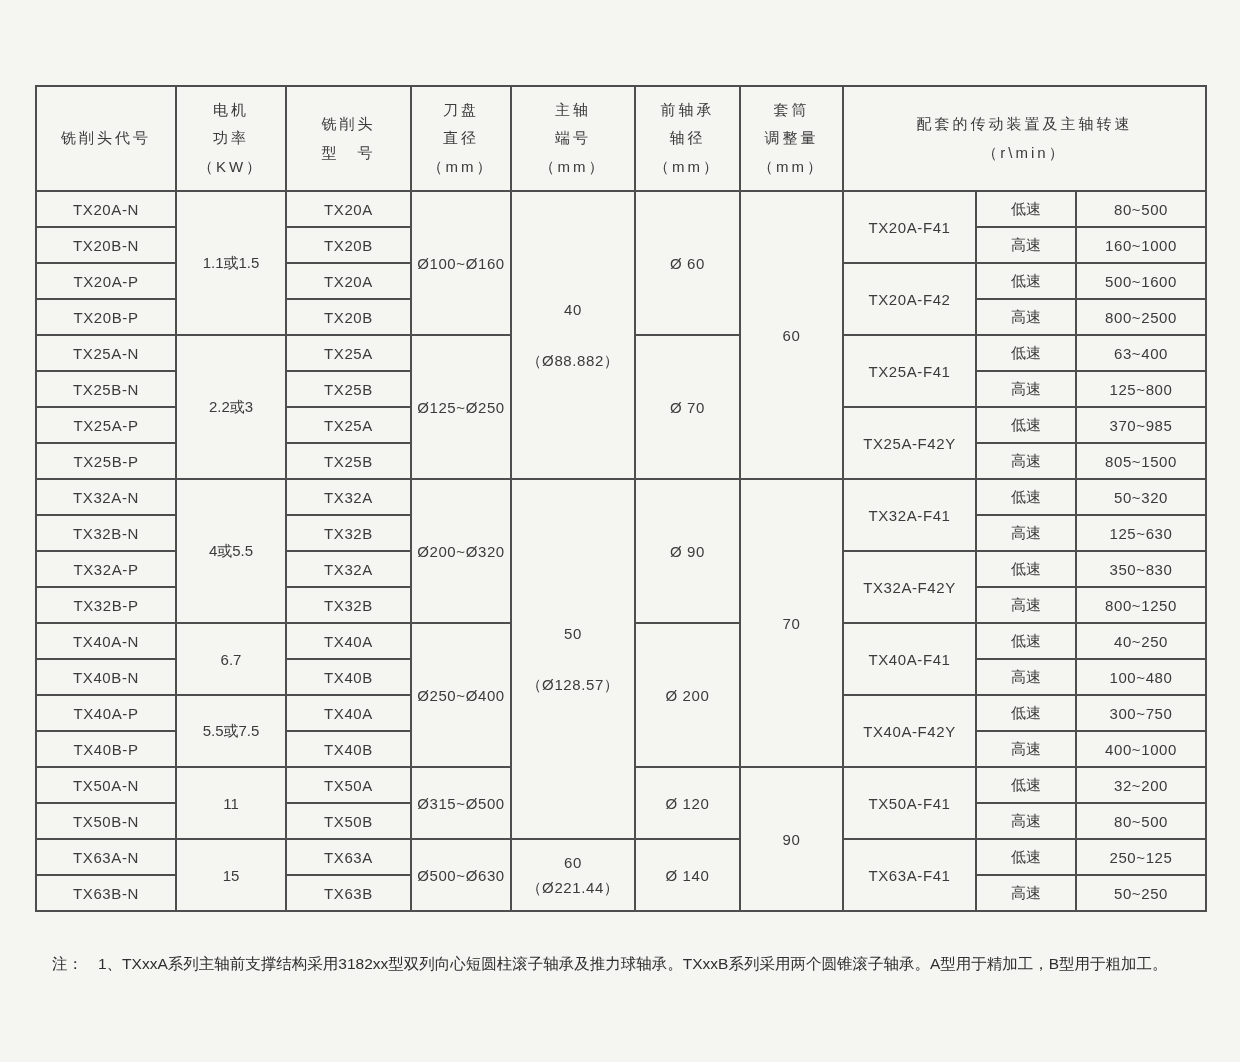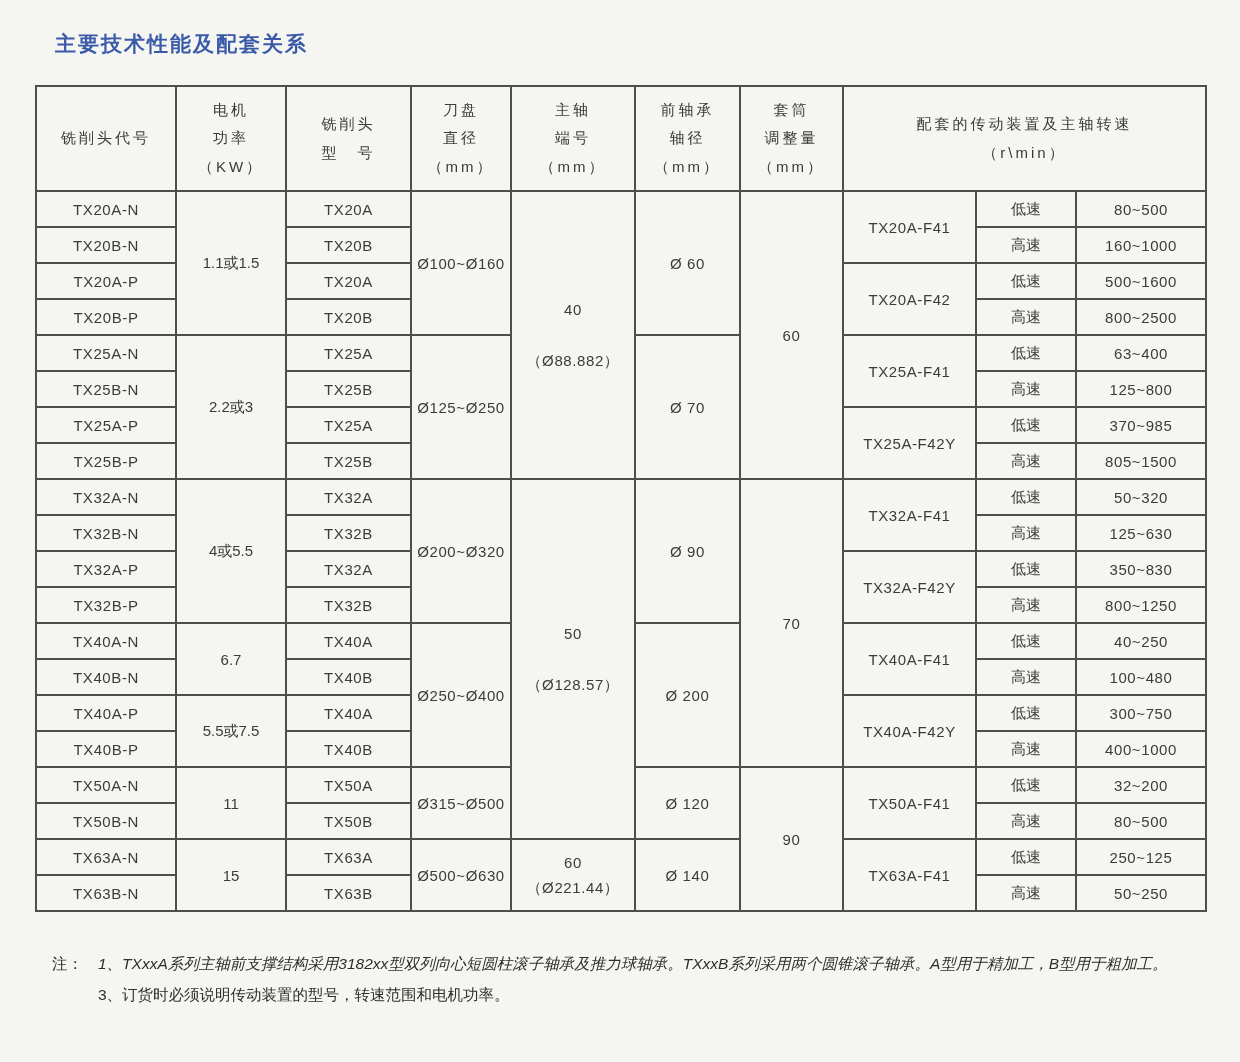--- a/index.html
+++ b/index.html
@@ -59,29 +59,28 @@
     position: absolute;
     left: 52px;
     top: 952px;
     width: 1155px;
     font-size: 15.5px;
     line-height: 1.55;
     color: #2e2e2e;
   }
   .note-first { display: flex; }
   .note-label { flex: 0 0 46px; }
-  .note-body  { padding-left: 32px; text-indent: -32px; font-style: italic; }
+  .note-body  { padding-left: 32px; text-indent: -32px; }
   .note-rest  { margin-left: 46px; margin-top: 7px; }
 </style>
 </head>
 <body>
 
 <div class="page">
 
-  <div class="page-title">主要技术性能及配套关系</div>
 
   <table class="spec">
     <colgroup>
       <col style="width:140px">
         <col style="width:110px">
         <col style="width:125px">
       <col style="width:100px">
         <col style="width:124px">
         <col style="width:105px">
       <col style="width:103px">
@@ -275,16 +274,15 @@
         <td class="lat">50~250</td>
       </tr>
     </tbody>
   </table>
 
   <div class="notes">
     <div class="note-first">
       <span class="note-label">注：</span>
       <span class="note-body">1、TXxxA系列主轴前支撑结构采用3182xx型双列向心短圆柱滚子轴承及推力球轴承。TXxxB系列采用两个圆锥滚子轴承。A型用于精加工，B型用于粗加工。</span>
     </div>
-    <div class="note-rest">3、订货时必须说明传动装置的型号，转速范围和电机功率。</div>
   </div>
 
 </div>
 
 </body></html>

